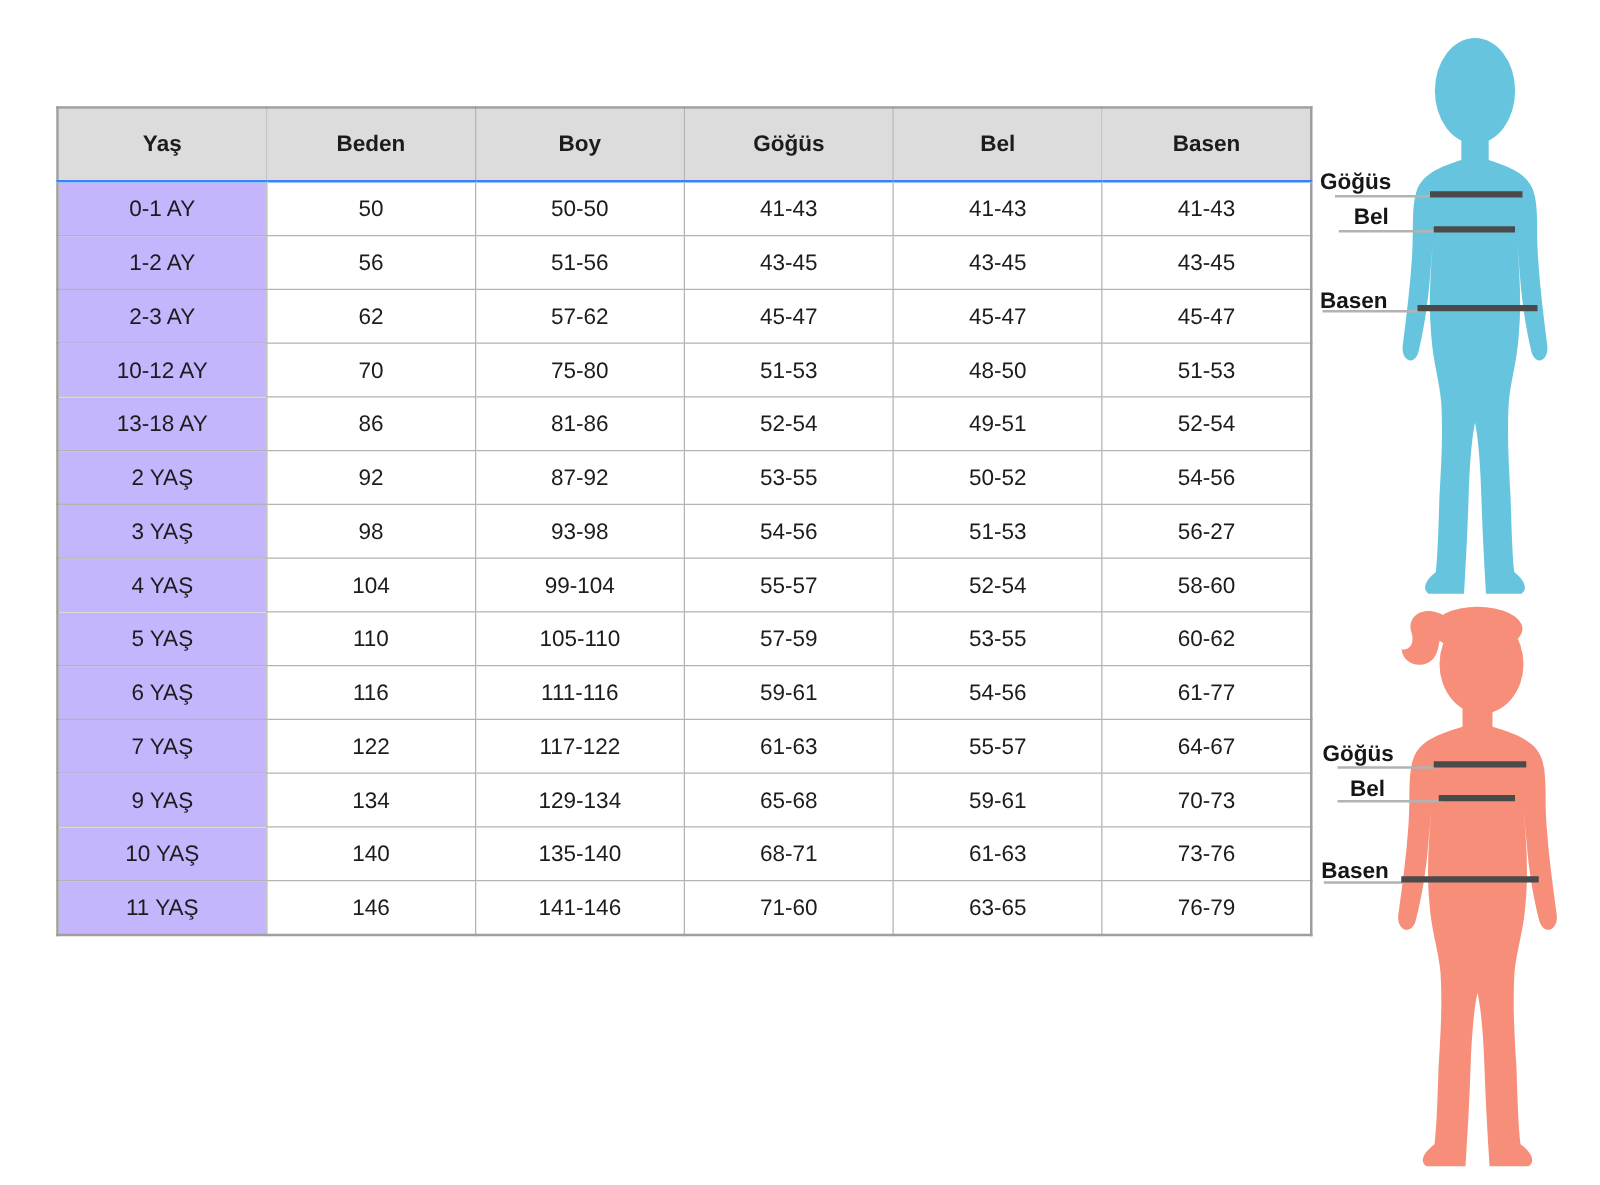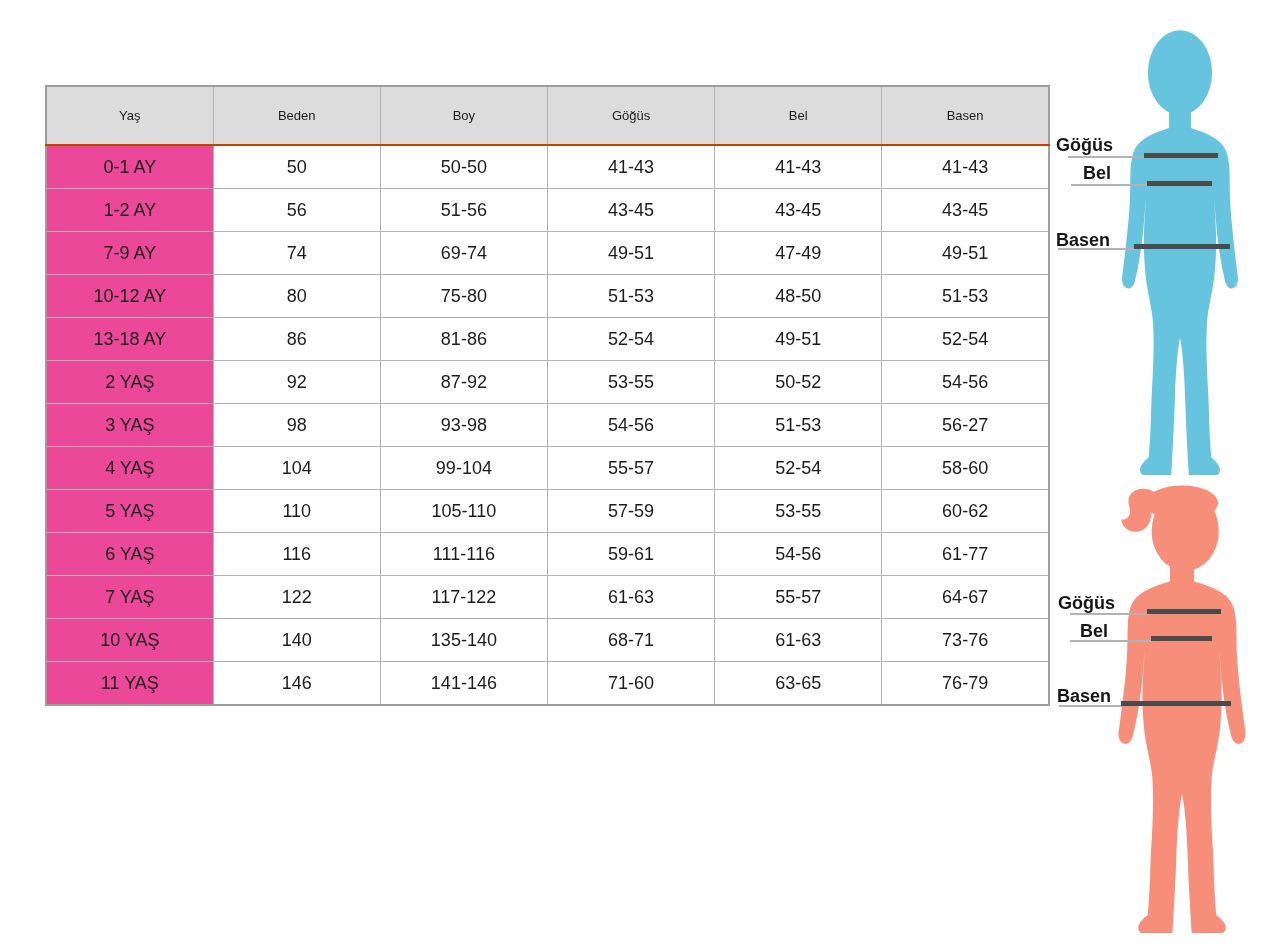--- a/index.html
+++ b/index.html
@@ -12,25 +12,25 @@
   .size-table{
     position:absolute;left:45px;top:85px;width:1005px;
     border-collapse:collapse;table-layout:fixed;
     border:2px solid #9e9e9e;
   }
   .size-table th,.size-table td{
     border:1px solid #b3b3b3;text-align:center;vertical-align:middle;
     overflow:hidden;white-space:nowrap;
   }
   .size-table th{
-    height:55px;background:#dcdcdc;font-size:13px;font-weight:normal;
-    border-bottom:2px solid #c2410c;
+    height:55px;background:#dcdcdc;font-size:18px;font-weight:bold;
+    border-bottom:2px solid #3b82f6;
   }
   .size-table td{height:40px;font-size:18px;background:#ffffff;}
-  .size-table td.rowhead{background:#ec4899;}
+  .size-table td.rowhead{background:#c4b5fd;}
 
   
   .fig-svg{position:absolute;}
   .mlabel{
     position:absolute;font-size:18px;font-weight:bold;color:#161616;
     white-space:nowrap;line-height:20px;z-index:4;
   }
   .mline{position:absolute;height:2px;background:#b3b3b3;z-index:3;}
   .mbar{position:absolute;height:5px;background:#4a4a4a;z-index:4;}
 </style>
@@ -59,30 +59,30 @@
       </tr>
       <tr>
         <td class="rowhead">1-2 AY</td>
         <td>56</td>
         <td>51-56</td>
         <td>43-45</td>
         <td>43-45</td>
         <td>43-45</td>
       </tr>
       <tr>
-        <td class="rowhead">7-9 AY</td>
-        <td>74</td>
-        <td>69-74</td>
-        <td>49-51</td>
-        <td>47-49</td>
-        <td>49-51</td>
+        <td class="rowhead">2-3 AY</td>
+        <td>62</td>
+        <td>57-62</td>
+        <td>45-47</td>
+        <td>45-47</td>
+        <td>45-47</td>
       </tr>
       <tr>
         <td class="rowhead">10-12 AY</td>
-        <td>80</td>
+        <td>70</td>
         <td>75-80</td>
         <td>51-53</td>
         <td>48-50</td>
         <td>51-53</td>
       </tr>
       <tr>
         <td class="rowhead">13-18 AY</td>
         <td>86</td>
         <td>81-86</td>
         <td>52-54</td>
@@ -129,20 +129,28 @@
         <td>54-56</td>
         <td>61-77</td>
       </tr>
       <tr>
         <td class="rowhead">7 YAŞ</td>
         <td>122</td>
         <td>117-122</td>
         <td>61-63</td>
         <td>55-57</td>
         <td>64-67</td>
+      </tr>
+      <tr>
+        <td class="rowhead">9 YAŞ</td>
+        <td>134</td>
+        <td>129-134</td>
+        <td>65-68</td>
+        <td>59-61</td>
+        <td>70-73</td>
       </tr>
       <tr>
         <td class="rowhead">10 YAŞ</td>
         <td>140</td>
         <td>135-140</td>
         <td>68-71</td>
         <td>61-63</td>
         <td>73-76</td>
       </tr>
       <tr>

